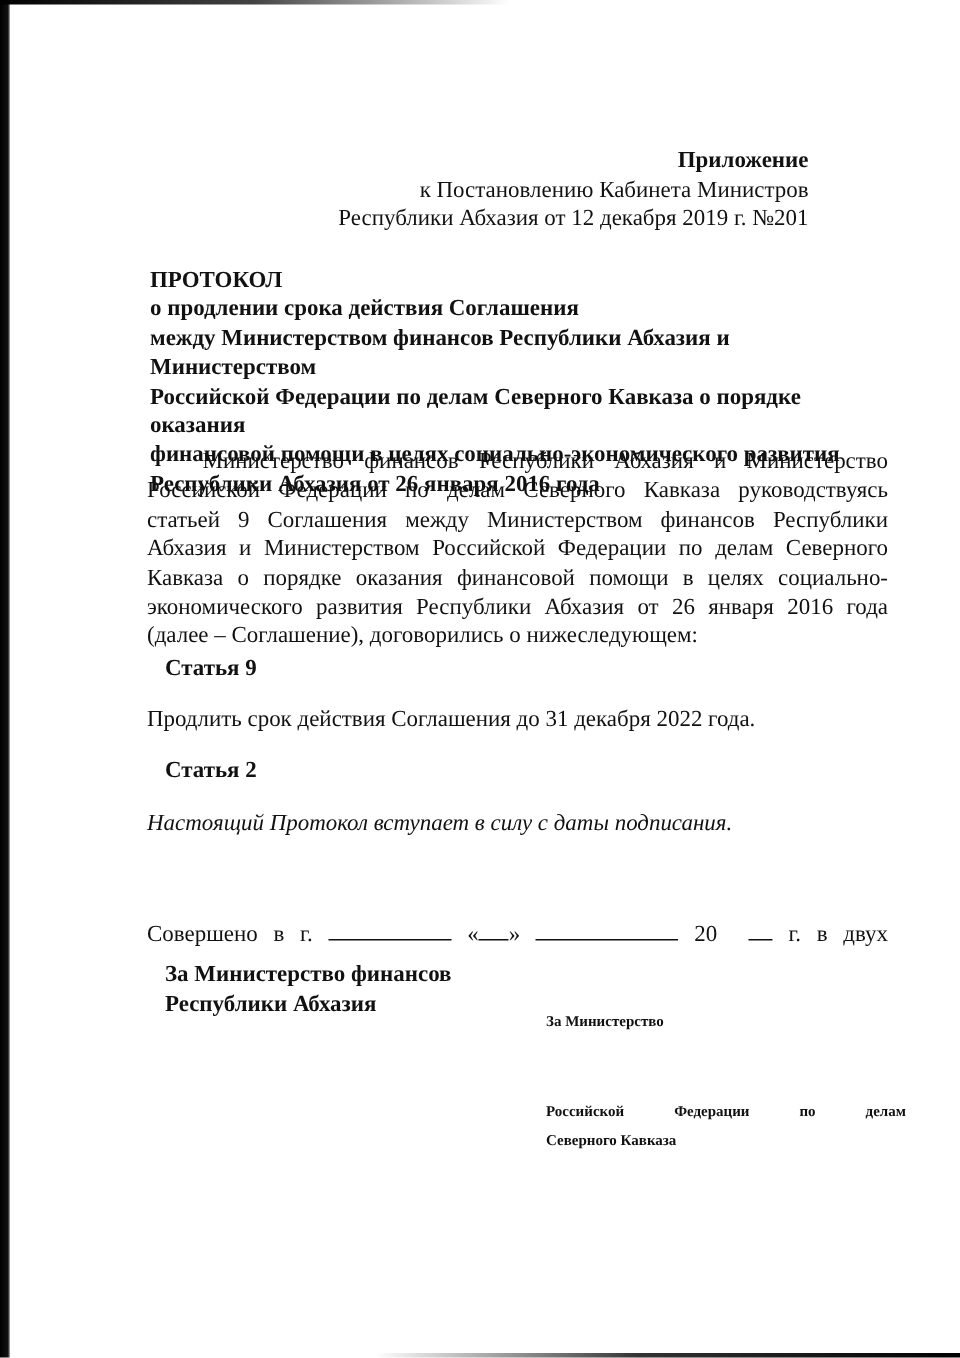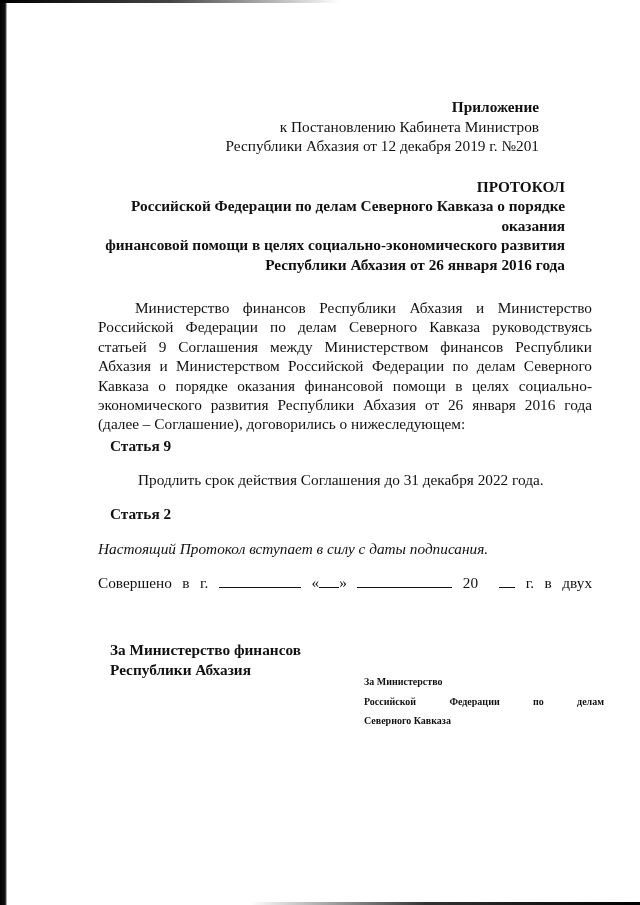--- a/index.html
+++ b/index.html
@@ -8,56 +8,58 @@
     .scan-left { position: absolute; left: 0; top: 0; width: 7px; height: 905px;
                  background: linear-gradient(to right, #000 0, #111 5px, #555 6px, #fff 7px); }
     .scan-top { position: absolute; left: 0; top: 0; width: 340px; height: 3px;
                 background: linear-gradient(to right, #000 0%, #444 50%, rgba(255,255,255,0) 100%); }
     .scan-bottom { position: absolute; right: 0; bottom: 0; width: 390px; height: 3px;
                    background: linear-gradient(to left, #000 0%, #333 55%, rgba(255,255,255,0) 100%); }
     .page { position: absolute; left: 0; top: 0; width: 572px; height: 905px; }
     .appendix { position: absolute; right: 33px; top: 97px; text-align: right;
                 font-size: 15.3px; line-height: 19.5px; }
     .appendix .bold { font-weight: bold; }
-    .title-block { position: absolute; left: 100px; width: 465px; top: 177px; text-align: right;
+    .title-block { position: absolute; left: 100px; width: 465px; top: 177px; text-align: left;
                    font-weight: bold; font-size: 15.3px; line-height: 19.4px; }
     .body-text { position: absolute; left: 98px; width: 494px; font-size: 15.3px; line-height: 19.4px;
                  text-align: justify; }
     .intro { top: 298px; text-indent: 37px; }
     .art-heading { position: absolute; left: 110px; font-weight: bold; font-size: 15.3px; }
     .art1-h { top: 437px; }
-    .art1-t { top: 470px; margin-left: 40px; }
+    .art1-t { top: 470px; }
     .art2-h { top: 505px; }
     .art2-t { top: 539px; font-style: italic; }
     .done { top: 573px; text-align-last: auto; }
     .sig-left { position: absolute; left: 110px; top: 640px; font-weight: bold; font-size: 15.3px;
                 line-height: 19.6px; }
     .sig-right { position: absolute; left: 364px; width: 240px; top: 672px; font-weight: bold;
                  font-size: 10px; line-height: 19.6px; text-align: justify; }
     .line { display: block; }
-    .just { text-align: justify; text-align-last: justify; }
+    .just { text-align: justify; text-align-last: justify; margin-top: 40px; }
     .blank { display: inline-block; border-bottom: 1px solid #111; height: 12px; vertical-align: baseline; }
   </style>
 </head>
 <body>
 
 <div class="scan-left"></div>
 <div class="scan-top"></div>
 <div class="scan-bottom"></div>
 
 <div class="page">
 
   <div class="appendix">
     <span class="line bold">Приложение</span>
     <span class="line">к Постановлению Кабинета Министров</span>
     <span class="line">Республики Абхазия от 12 декабря 2019 г. №201</span>
   </div>
 
   <div class="title-block">
     <span class="line">ПРОТОКОЛ</span>
+    <span class="line">о продлении срока действия Соглашения</span>
+    <span class="line">между Министерством финансов Республики Абхазия и Министерством</span>
     <span class="line">Российской Федерации по делам Северного Кавказа о порядке оказания</span>
     <span class="line">финансовой помощи в целях социально-экономического развития</span>
     <span class="line">Республики Абхазия от 26 января 2016 года</span>
   </div>
 
   <div class="body-text intro">Министерство финансов Республики Абхазия и Министерство Российской Федерации по делам Северного Кавказа руководствуясь статьей 9 Соглашения между Министерством финансов Республики Абхазия и Министерством Российской Федерации по делам Северного Кавказа о порядке оказания финансовой помощи в целях социально-экономического развития Республики Абхазия от 26 января 2016 года (далее – Соглашение), договорились о нижеследующем:</div>
 
   <div class="art-heading art1-h">Статья 9</div>
   <div class="body-text art1-t">Продлить срок действия Соглашения до 31 декабря 2022 года.</div>
 

